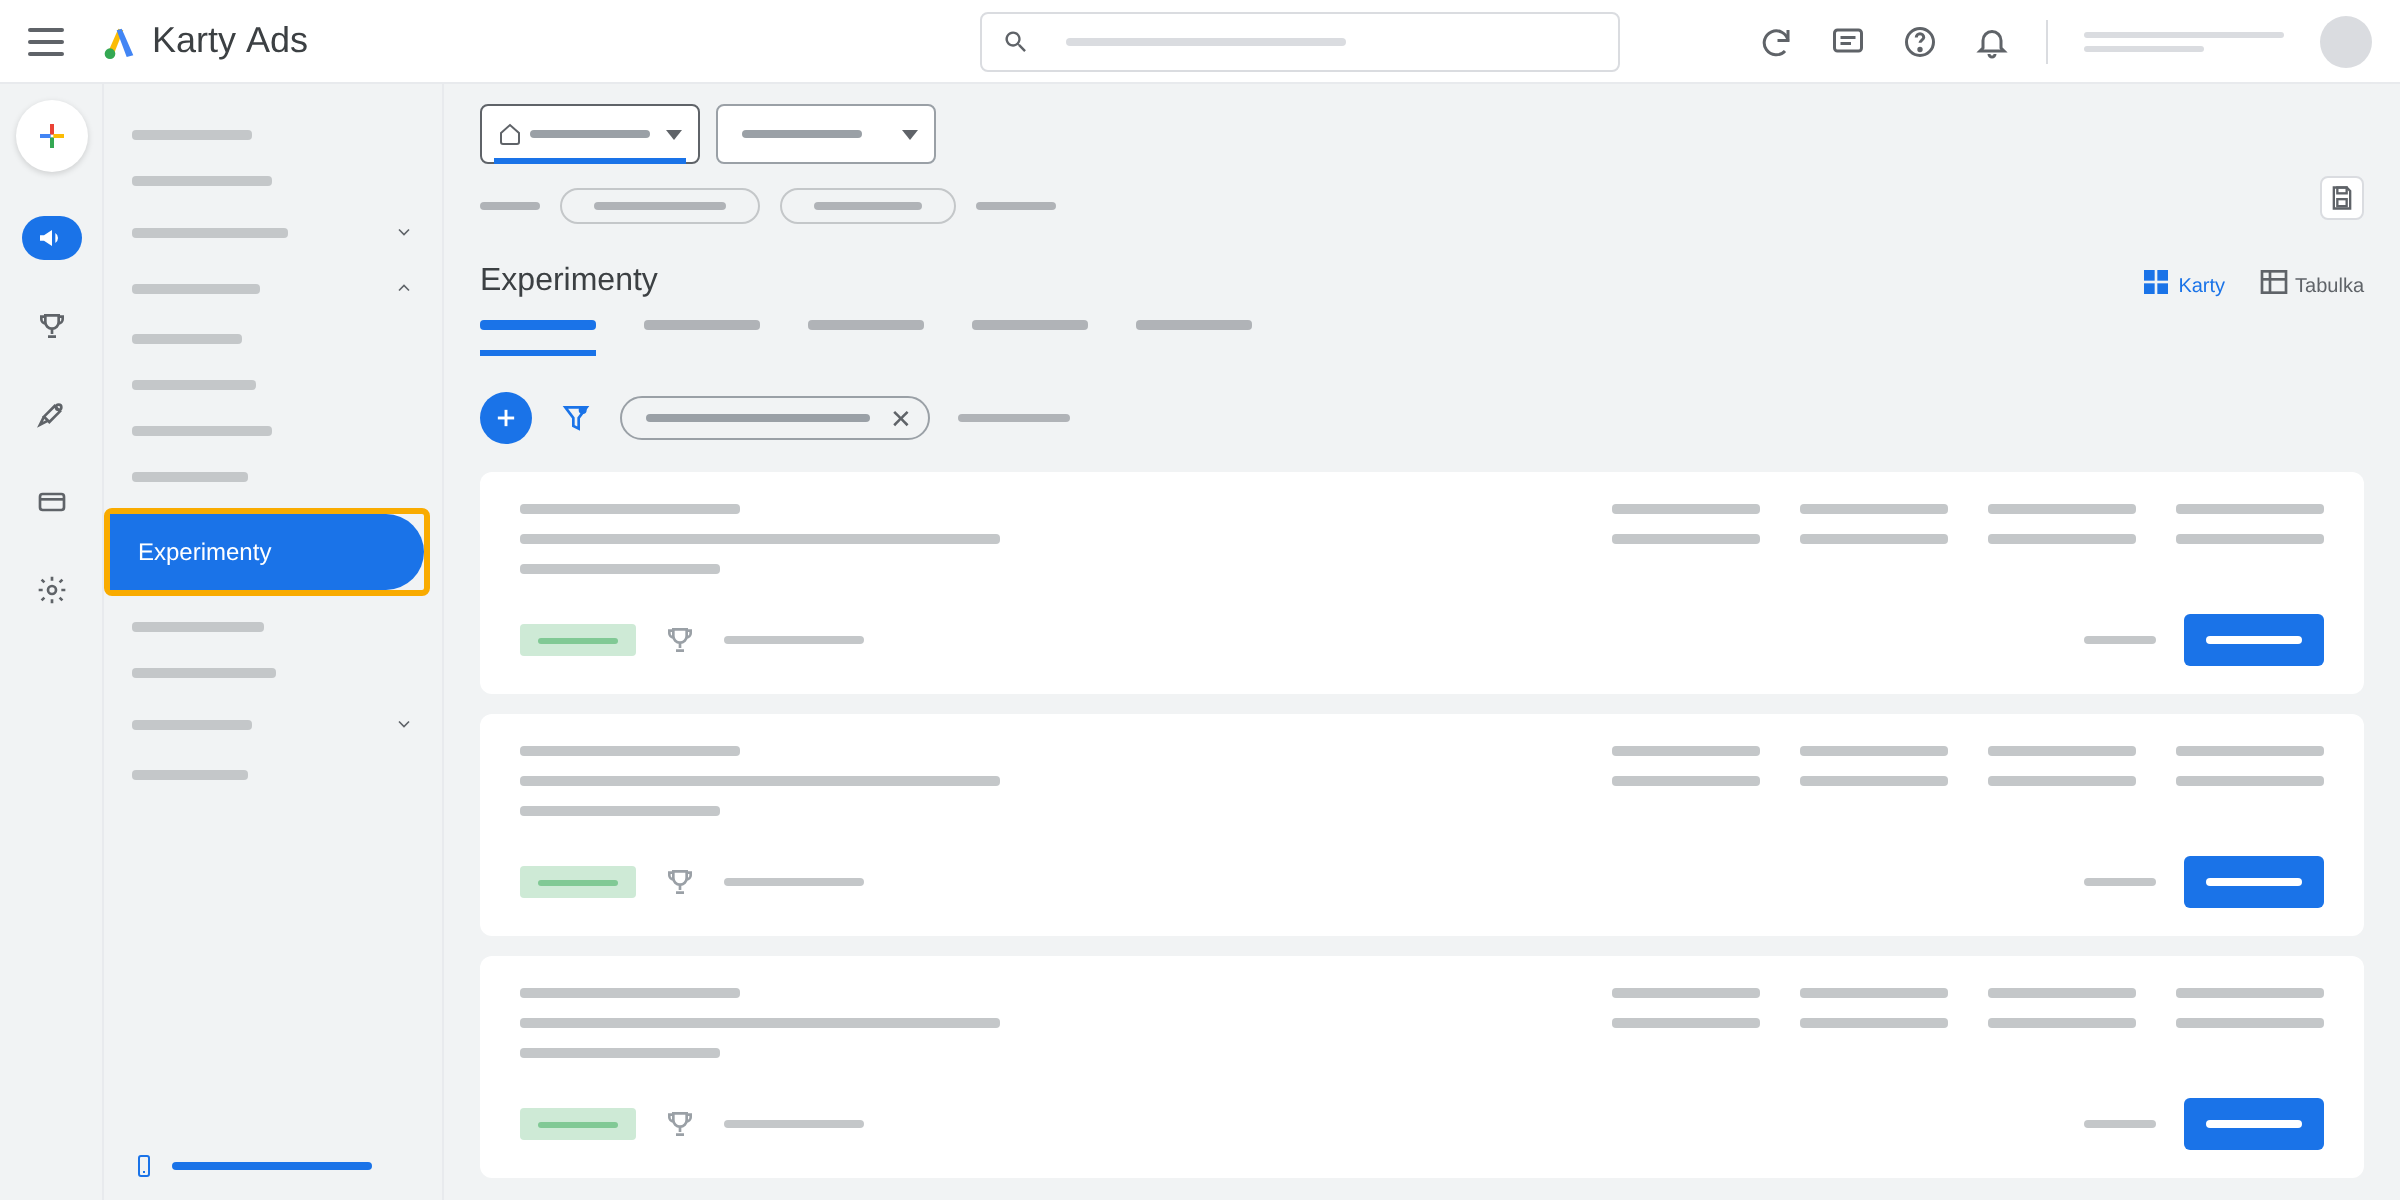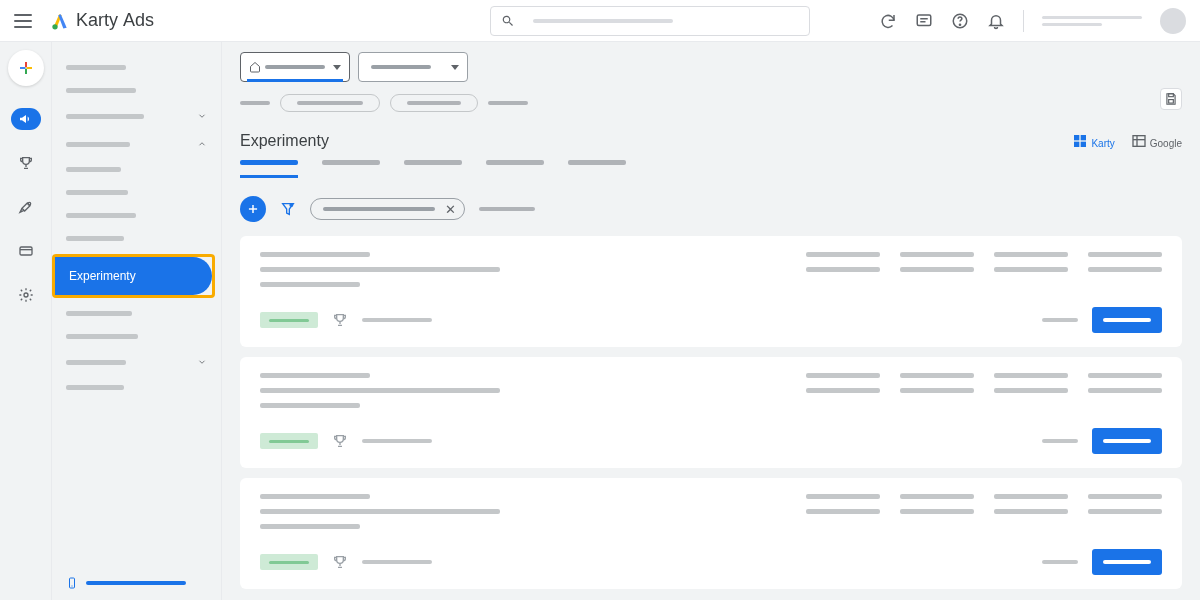--- a/index.html
+++ b/index.html
@@ -309,21 +309,21 @@
               <rect x="13" y="13" width="8" height="8"></rect>
             </svg>
           <span>Karty</span>
         </div>
         <div class="vt">
           <svg viewBox="0 0 24 24" fill="none" stroke="#5f6368" stroke-width="2">
               <rect x="3" y="4" width="18" height="16"></rect>
               <line x1="3" y1="10" x2="21" y2="10"></line>
               <line x1="9" y1="4" x2="9" y2="20"></line>
             </svg>
-          <span>Google</span>
+          <span>Tabulka</span>
         </div>
       </div>
     </div>
 
     <div class="tabs">
       <div class="tab active">
           <div class="tab-ph"></div>
         </div>
       <div class="tab">
           <div class="tab-ph"></div>

